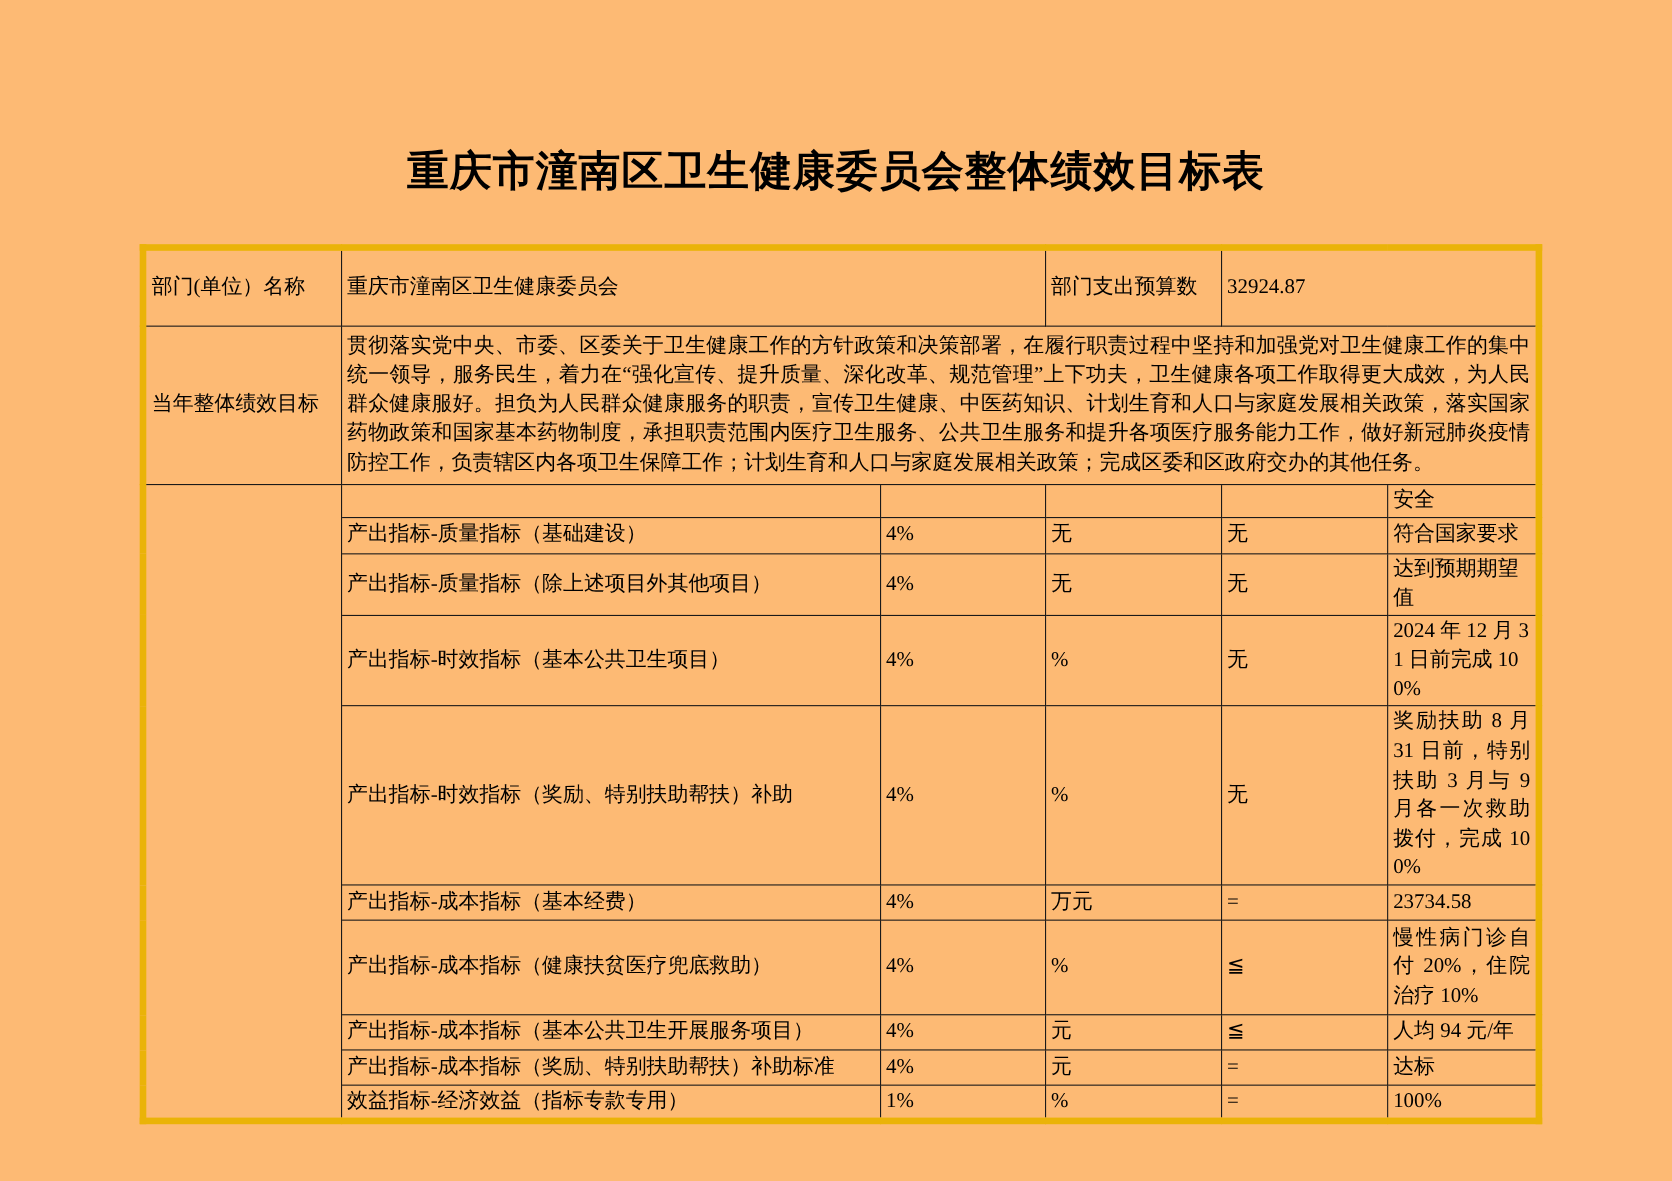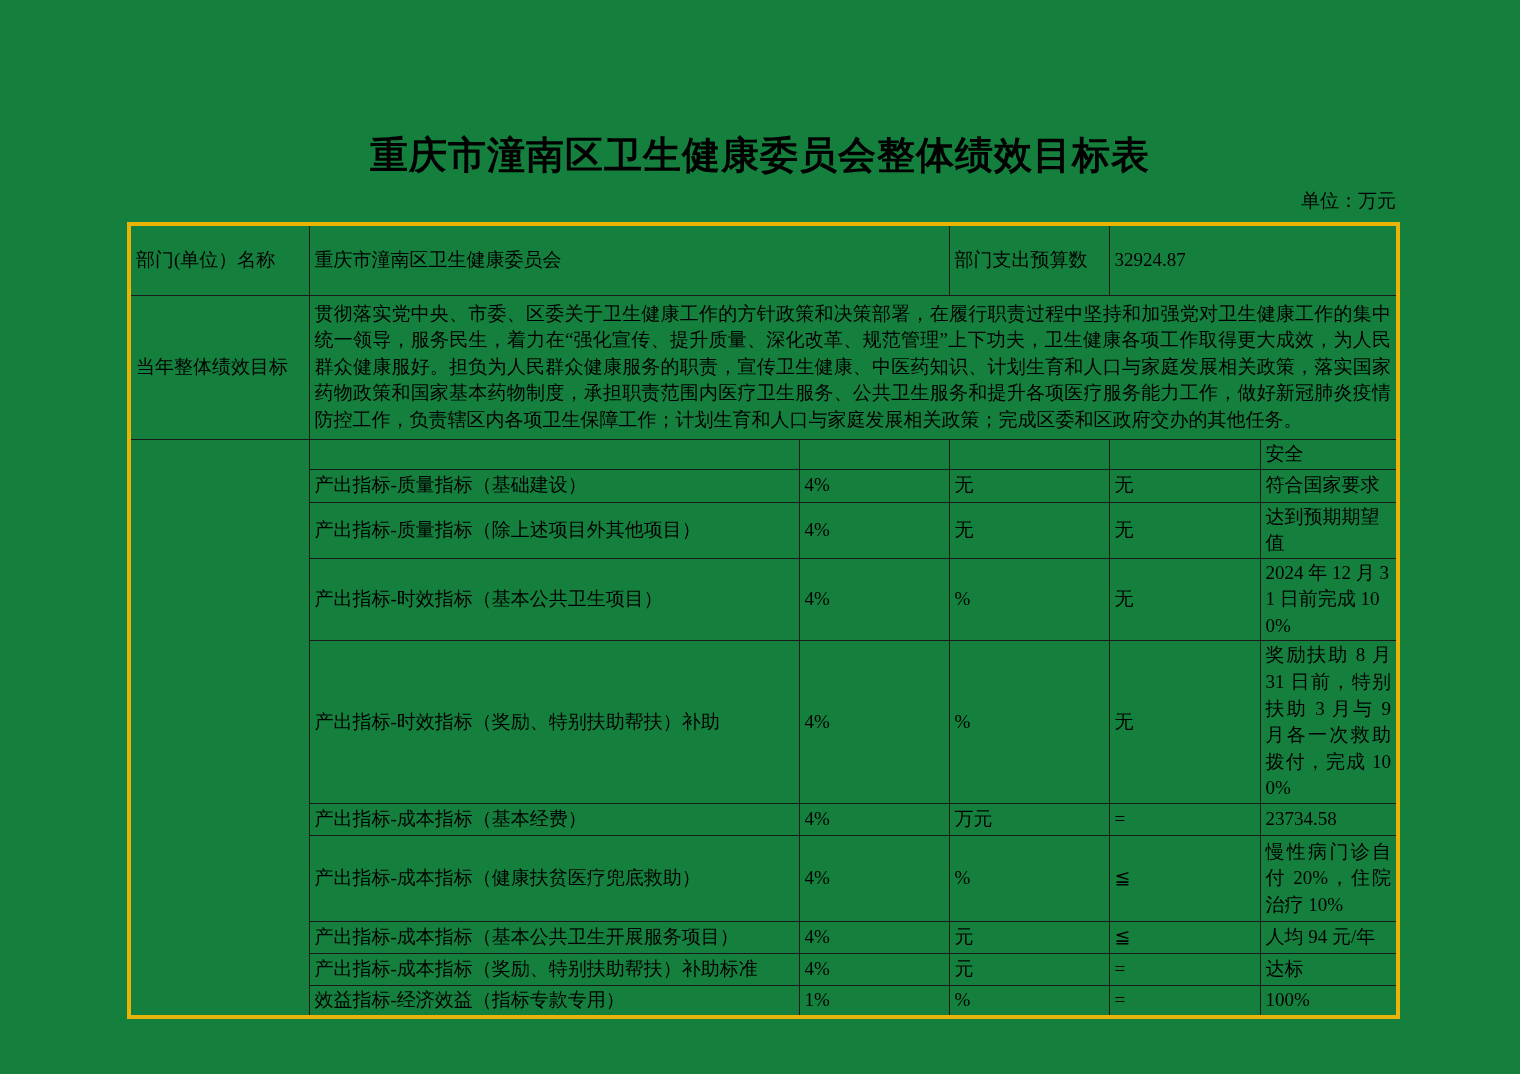--- a/index.html
+++ b/index.html
@@ -1,20 +1,20 @@
 <!DOCTYPE html>
 <html><head>
 <meta charset="utf-8">
 <style>
   html, body { margin: 0; padding: 0; background: #ffffff; }
   .page {
     position: relative;
     width: 1520px;
     height: 1074px;
-    background: #15803d;
+    background: #fdba74;
     color: #000000;
     font-family: "Liberation Serif", "DejaVu Serif", serif;
     overflow: hidden;
   }
   .doc-title {
     position: absolute;
     top: 130px;
     left: 0;
     width: 100%;
     text-align: center;
@@ -30,21 +30,21 @@
     text-align: right;
     font-size: 19px;
   }
   table.main {
     position: absolute;
     top: 222px;
     left: 127px;
     width: 1269px;
     border-collapse: collapse;
     table-layout: fixed;
-    border: 4px solid #eab308;
+    border: 6px solid #eab308;
     font-size: 19px;
   }
   table.main td {
     border: 1px solid #1a1a1a;
     padding: 1px 5px;
     vertical-align: middle;
     line-height: 1.4;
     overflow: hidden;
     word-break: break-all;
   }
@@ -76,21 +76,20 @@
     font-size: 18px;
   }
 </style>
 </head>
 <body>
 
 <div class="page">
 
   <div class="doc-title">重庆市潼南区卫生健康委员会整体绩效目标表</div>
 
-  <div class="unit-note">单位：万元</div>
 
   <table class="main">
     <colgroup>
       <col style="width:180px">
       <col style="width:490px">
       <col style="width:150px">
       <col style="width:160px">
       <col style="width:151px">
       <col style="width:138px">
     </colgroup>

